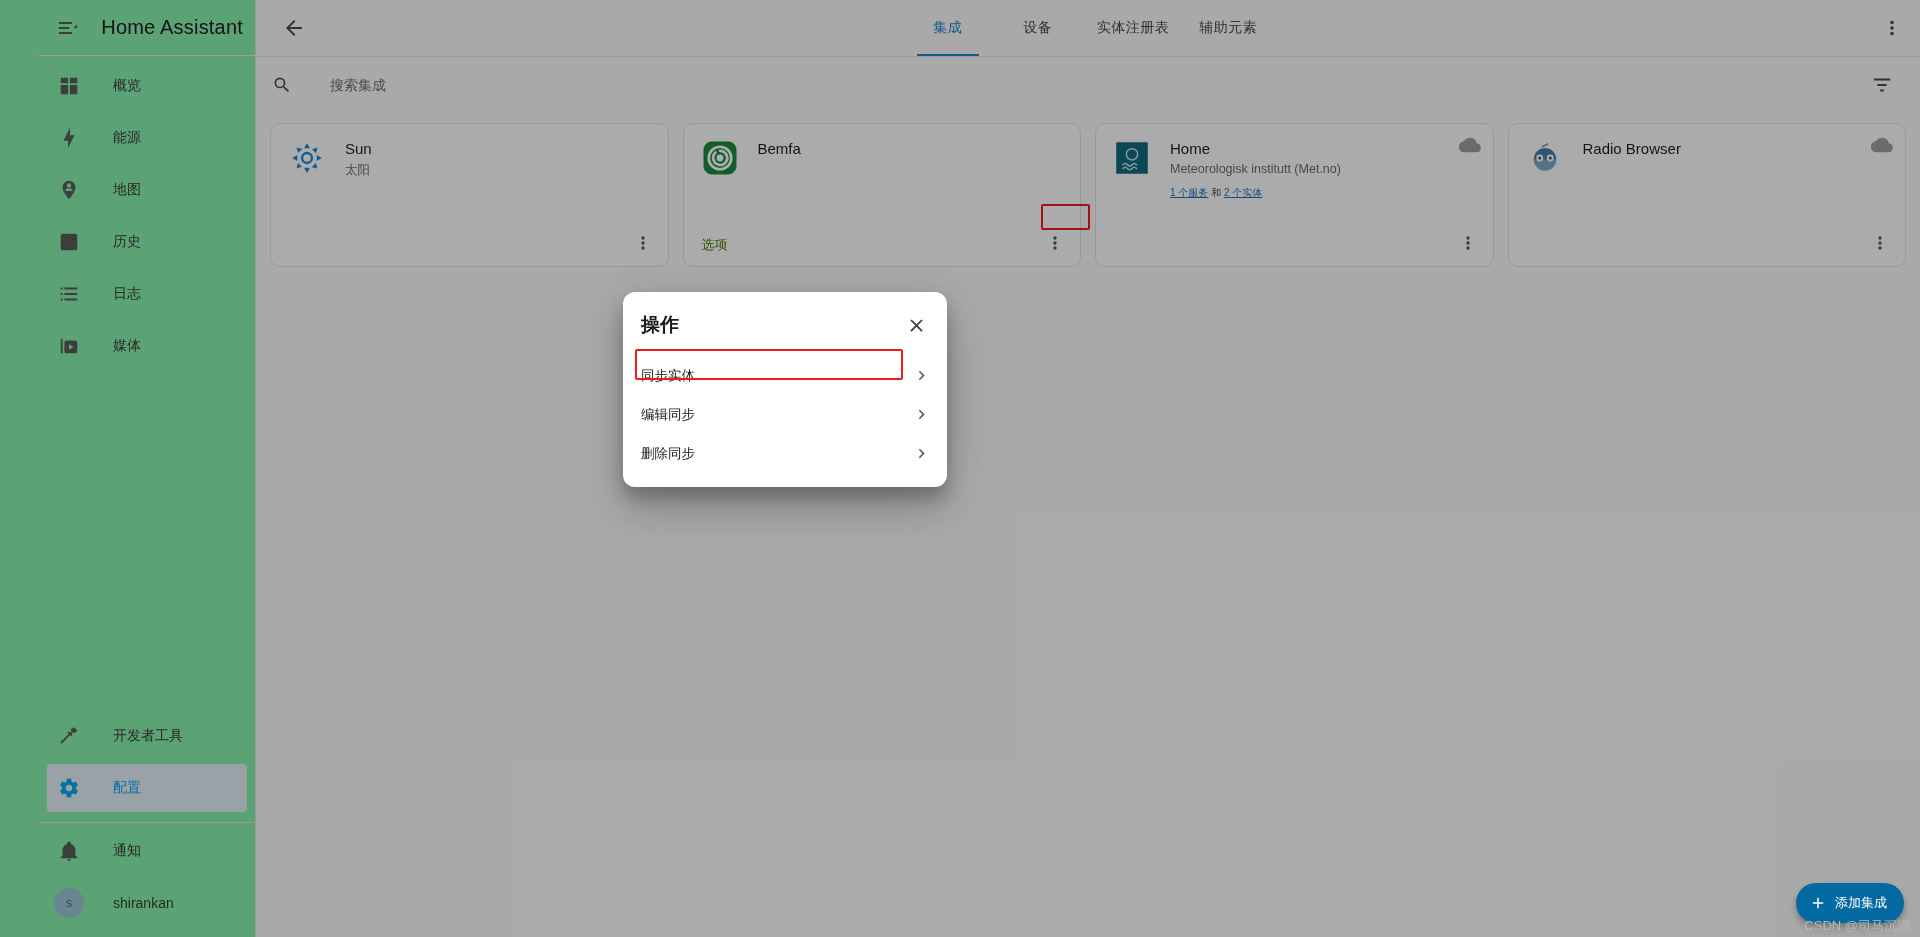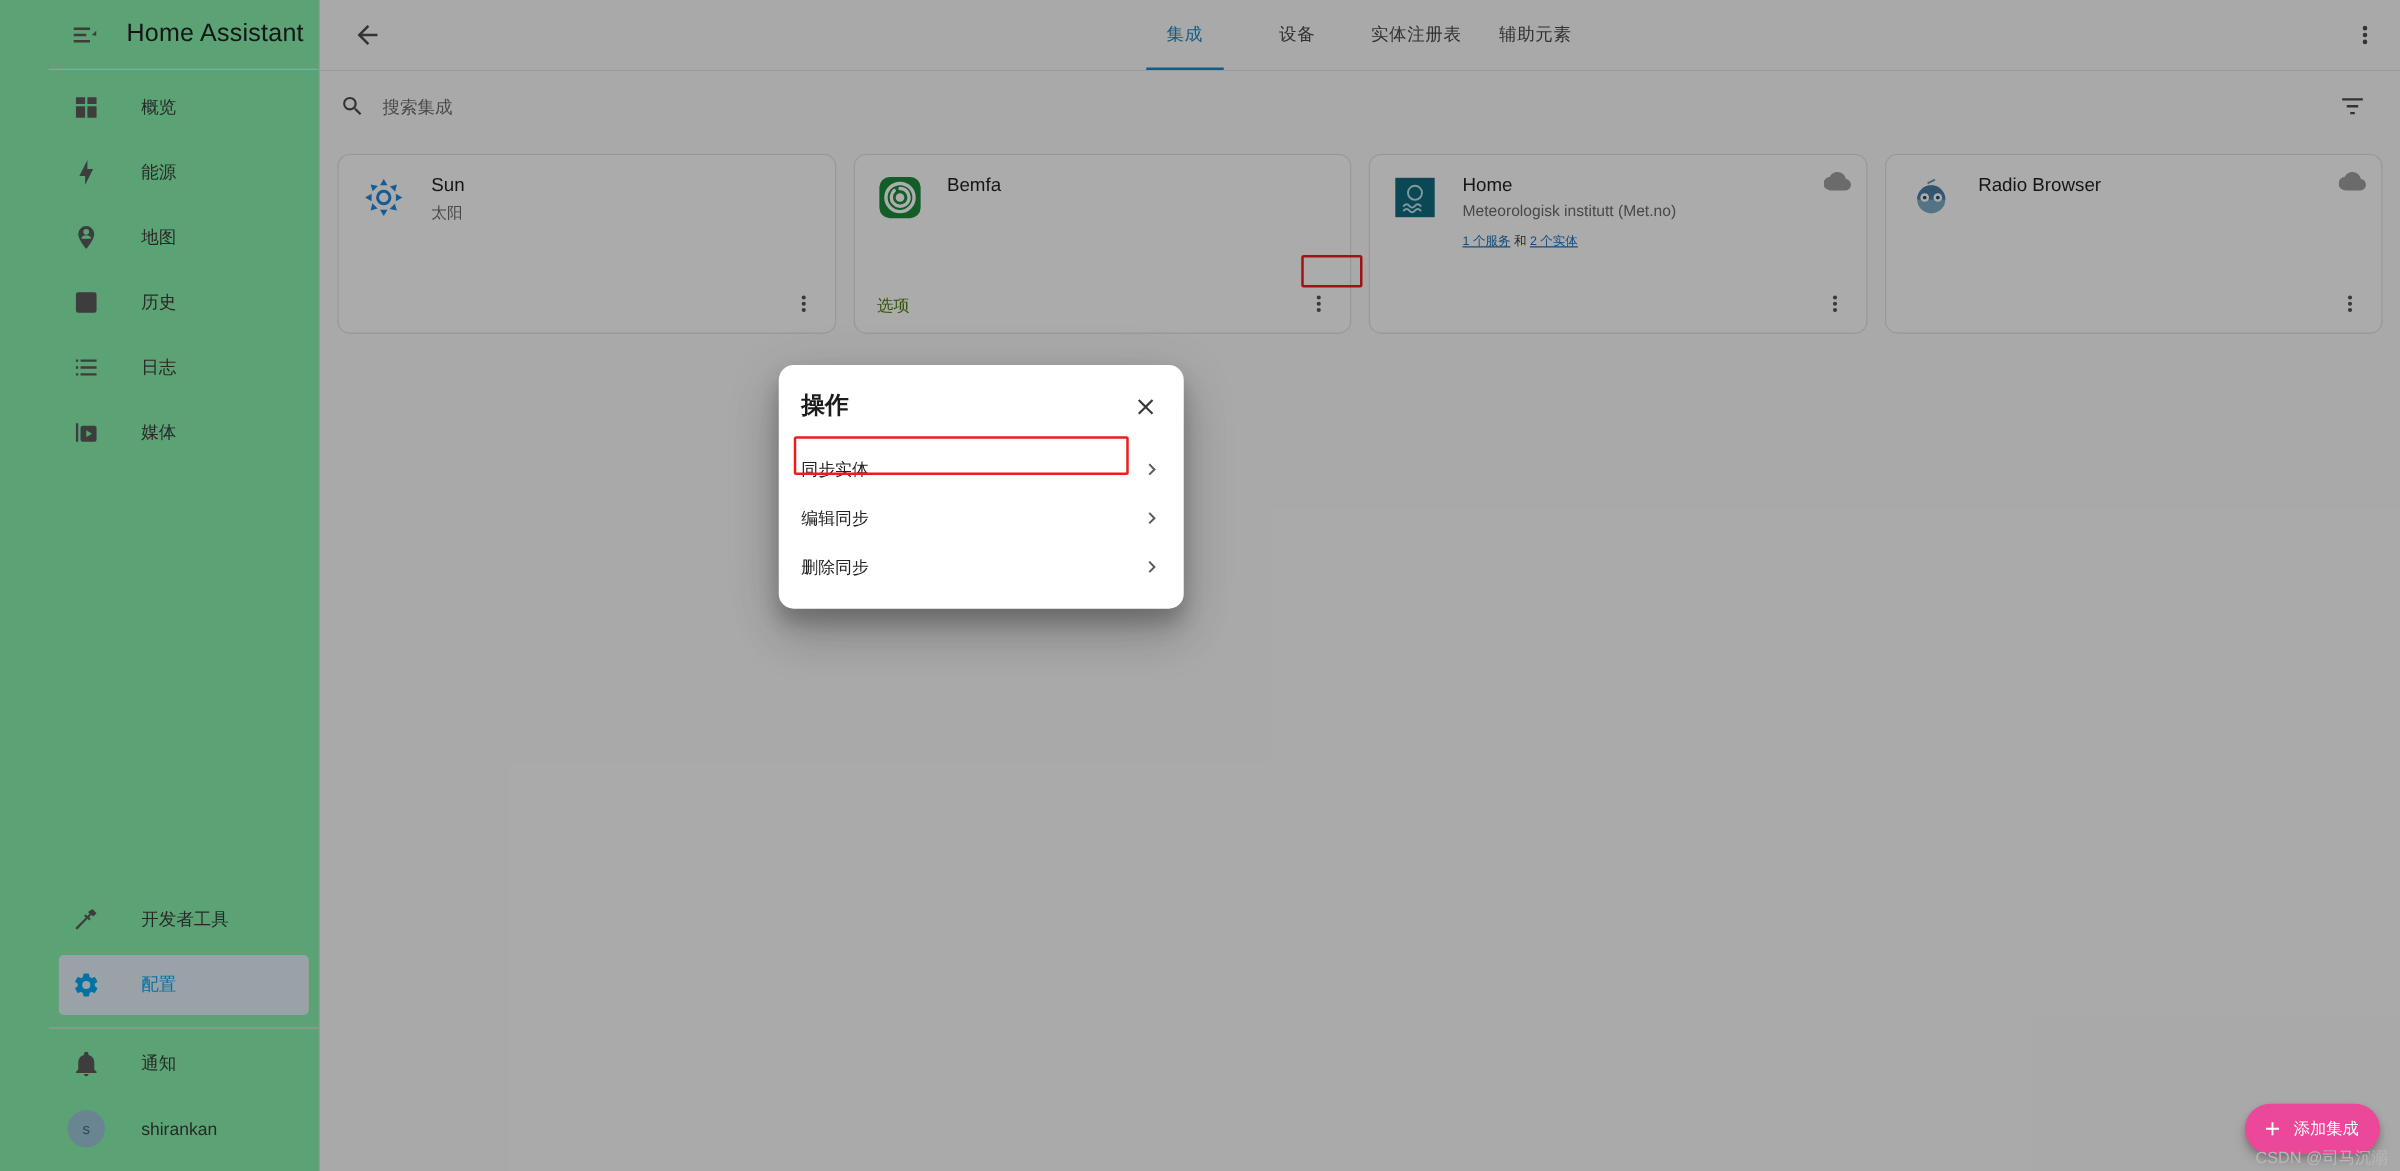--- a/index.html
+++ b/index.html
@@ -156,21 +156,21 @@
     height: 56px; min-height: 56px;
     display: flex; align-items: center;
     padding: 0 18px 0 16px;
     background: #fafafa;
   }
   .searchbar .sicon { color: #4b4b4b; display:flex; align-items:center; }
   .search-input {
     border: none; outline: none; background: transparent;
     font-family: inherit; font-size: 14px;
     color: #3a3a3a;
-    margin-left: 12px;
+    margin-left: 36px;
     width: 480px;
     height: 32px;
   }
   .search-input::placeholder { color: #6e6e6e; }
   .filter-btn { margin-left: auto; }
 
   
   .cards {
     display: flex;
     gap: 14px;
@@ -286,21 +286,21 @@
     left: 12px; top: 57px;
     width: 268px; height: 31px;
     z-index: 61;
   }
 
   
   .fab {
     position: absolute;
     right: 16px; bottom: 14px;
     height: 40px;
-    background: #ec4899;
+    background: #0369a1;
     color: #fff;
     border-radius: 20px;
     display: flex; align-items: center;
     padding: 0 17px 0 13px;
     font-size: 13px;
     box-shadow: 0 3px 5px rgba(0,0,0,.2), 0 6px 10px rgba(0,0,0,.14);
     cursor: pointer;
     z-index: 55;
     margin-top: 36px;
   }

